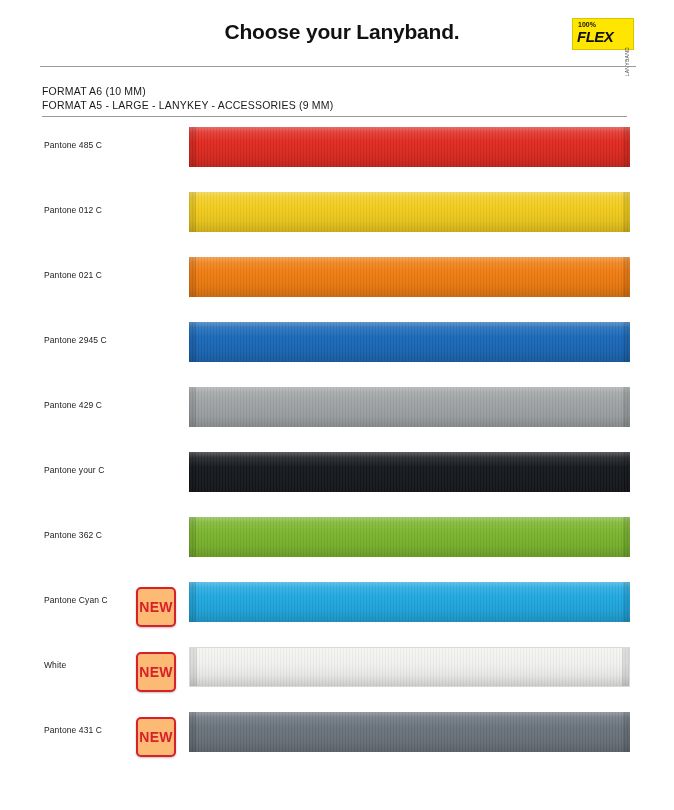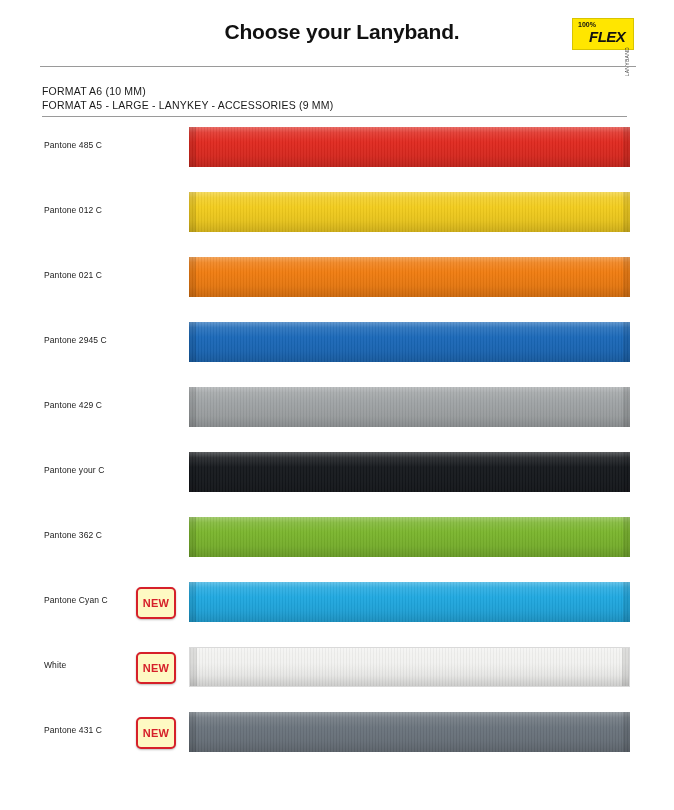--- a/index.html
+++ b/index.html
@@ -53,21 +53,21 @@
     color: #111;
     line-height: 8px;
     padding: 2px 0 0 5px;
   }
   .logo .logo-main {
     font-size: 15px;
     font-weight: bold;
     font-style: italic;
     color: #111;
     line-height: 16px;
-    padding-left: 16px;
+    padding-left: 4px;
     letter-spacing: -0.5px;
   }
   .logo .logo-side {
     position: absolute;
     right: 3px;
     bottom: 2px;
     font-size: 5px;
     color: #333;
     transform: rotate(-90deg);
     transform-origin: right bottom;
@@ -123,29 +123,29 @@
     font-size: 8.5px;
     color: #1a1a1a;
     letter-spacing: 0.1px;
     white-space: nowrap;
   }
   .new-badge {
     position: absolute;
     left: 136px;
     top: 14px;
     width: 40px;
-    height: 32px;
+    height: 40px;
     border: 2px solid #d6202a;
     border-radius: 5px;
-    background: #fef9c3;
+    background: #fdba74;
     box-sizing: border-box;
     display: flex;
     align-items: center;
     justify-content: center;
-    font-size: 11px;
+    font-size: 14px;
     font-weight: bold;
     color: #d6202a;
     letter-spacing: 0.3px;
     box-shadow: 0 1px 2px rgba(0,0,0,0.25);
   }
   .band-wrap {
     position: absolute;
     left: 189px;
     top: 9px;
     width: 441px;

